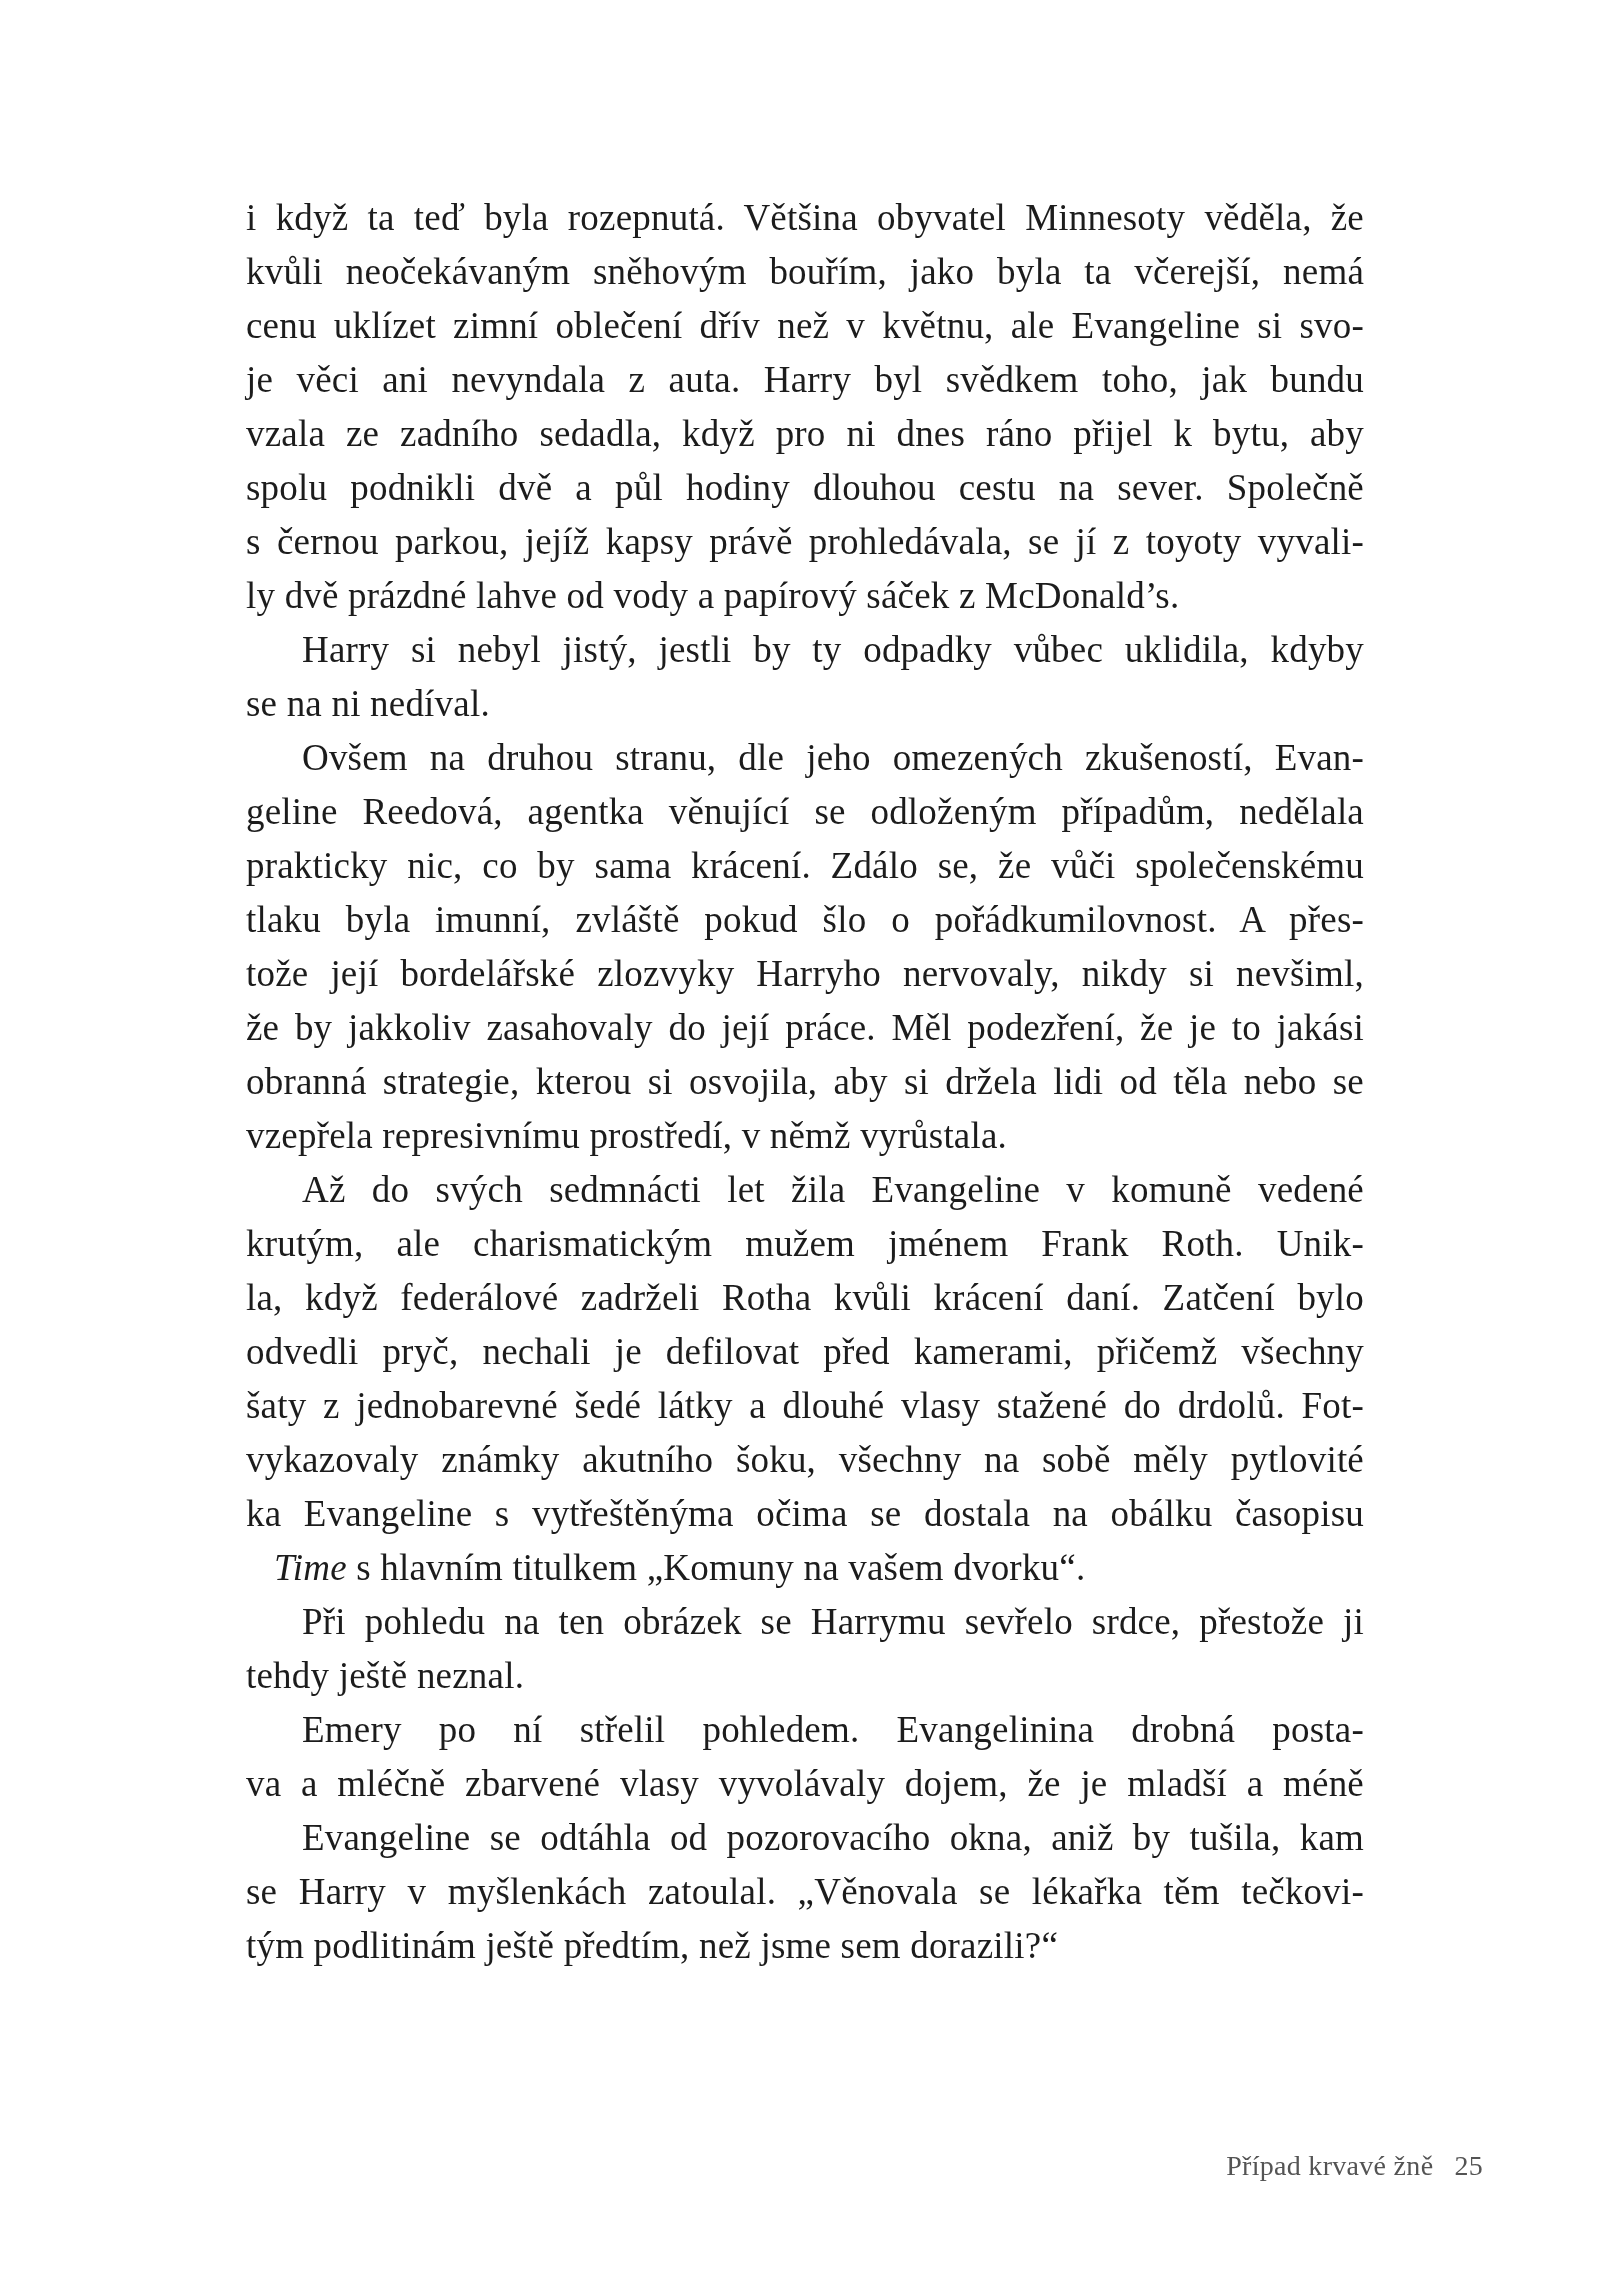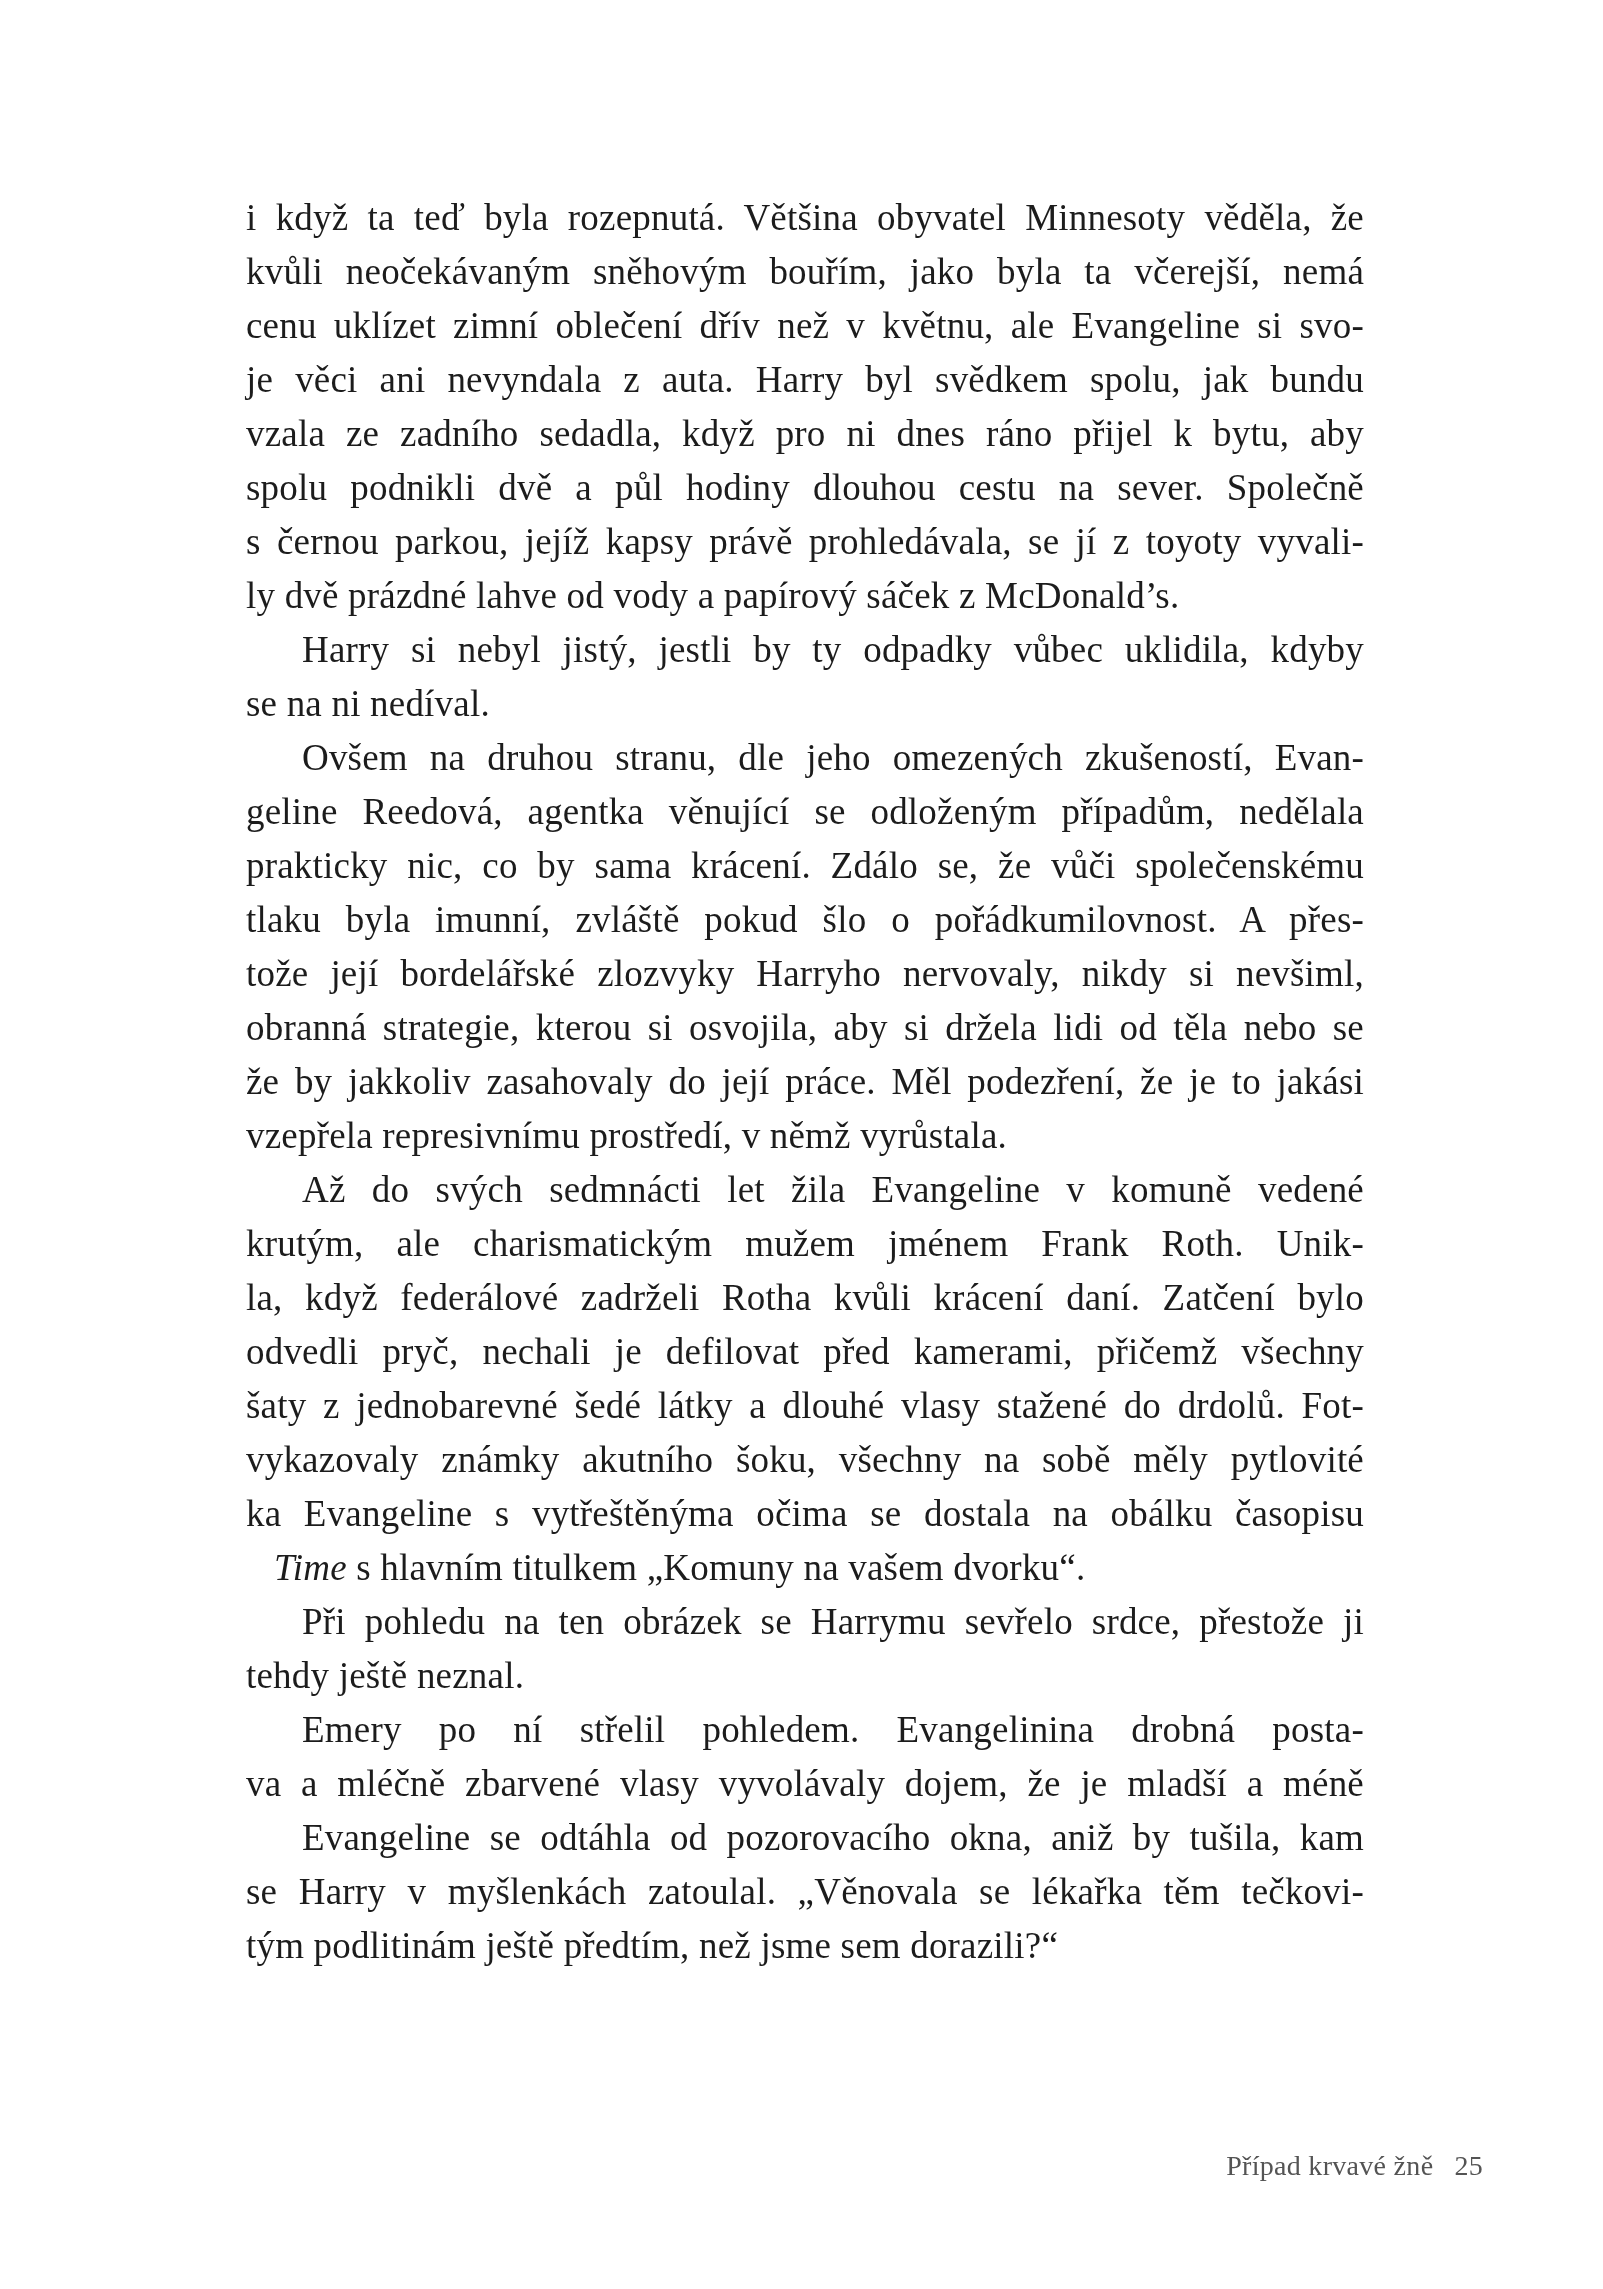--- a/index.html
+++ b/index.html
@@ -67,38 +67,38 @@
 </head>
 <body style="--page-bg: #ffffff; --text-color: #1c1c1c; --footer-color: #545454;">
 
 <div class="page">
 
   <div class="text-block">
       <div class="paragraph">
         <div class="line">i když ta teď byla rozepnutá. Většina obyvatel Minnesoty věděla, že</div>
         <div class="line">kvůli neočekávaným sněhovým bouřím, jako byla ta včerejší, nemá</div>
         <div class="line">cenu uklízet zimní oblečení dřív než v květnu, ale Evangeline si svo-</div>
-        <div class="line">je věci ani nevyndala z auta. Harry byl svědkem spolu, jak bundu</div>
+        <div class="line">je věci ani nevyndala z auta. Harry byl svědkem toho, jak bundu</div>
         <div class="line">vzala ze zadního sedadla, když pro ni dnes ráno přijel k bytu, aby</div>
         <div class="line">spolu podnikli dvě a půl hodiny dlouhou cestu na sever. Společně</div>
         <div class="line">s černou parkou, jejíž kapsy právě prohledávala, se jí z toyoty vyvali-</div>
         <div class="line para-end">ly dvě prázdné lahve od vody a papírový sáček z McDonald’s.</div>
       </div>
       <div class="paragraph">
         <div class="line indented">Harry si nebyl jistý, jestli by ty odpadky vůbec uklidila, kdyby</div>
         <div class="line para-end">se na ni nedíval.</div>
       </div>
       <div class="paragraph">
         <div class="line indented">Ovšem na druhou stranu, dle jeho omezených zkušeností, Evan-</div>
         <div class="line">geline Reedová, agentka věnující se odloženým případům, nedělala</div>
         <div class="line">prakticky nic, co by sama krácení. Zdálo se, že vůči společenskému</div>
         <div class="line">tlaku byla imunní, zvláště pokud šlo o pořádkumilovnost. A přes-</div>
         <div class="line">tože její bordelářské zlozvyky Harryho nervovaly, nikdy si nevšiml,</div>
+        <div class="line">že by jakkoliv zasahovaly do její práce. Měl podezření, že je to jakási</div>
         <div class="line">obranná strategie, kterou si osvojila, aby si držela lidi od těla nebo se</div>
-        <div class="line">že by jakkoliv zasahovaly do její práce. Měl podezření, že je to jakási</div>
         <div class="line para-end">vzepřela represivnímu prostředí, v němž vyrůstala.</div>
       </div>
       <div class="paragraph">
         <div class="line indented">Až do svých sedmnácti let žila Evangeline v komuně vedené</div>
         <div class="line">krutým, ale charismatickým mužem jménem Frank Roth. Unik-</div>
         <div class="line">la, když federálové zadrželi Rotha kvůli krácení daní. Zatčení bylo</div>
         <div class="line">odvedli pryč, nechali je defilovat před kamerami, přičemž všechny</div>
         <div class="line">šaty z jednobarevné šedé látky a dlouhé vlasy stažené do drdolů. Fot-</div>
         <div class="line">vykazovaly známky akutního šoku, všechny na sobě měly pytlovité</div>
         <div class="line">ka Evangeline s vytřeštěnýma očima se dostala na obálku časopisu</div>

